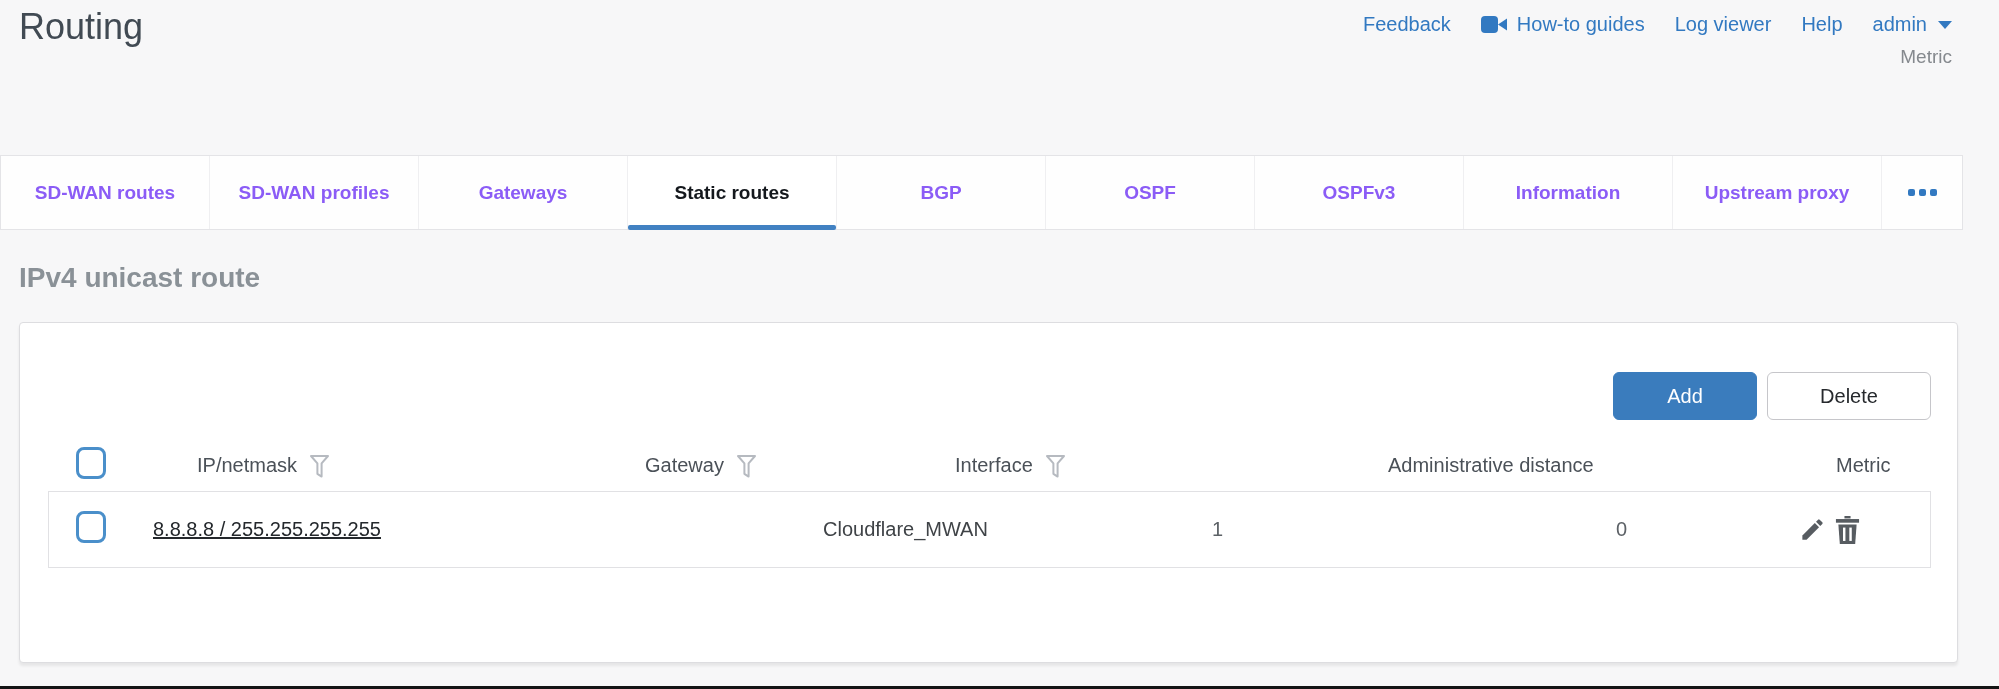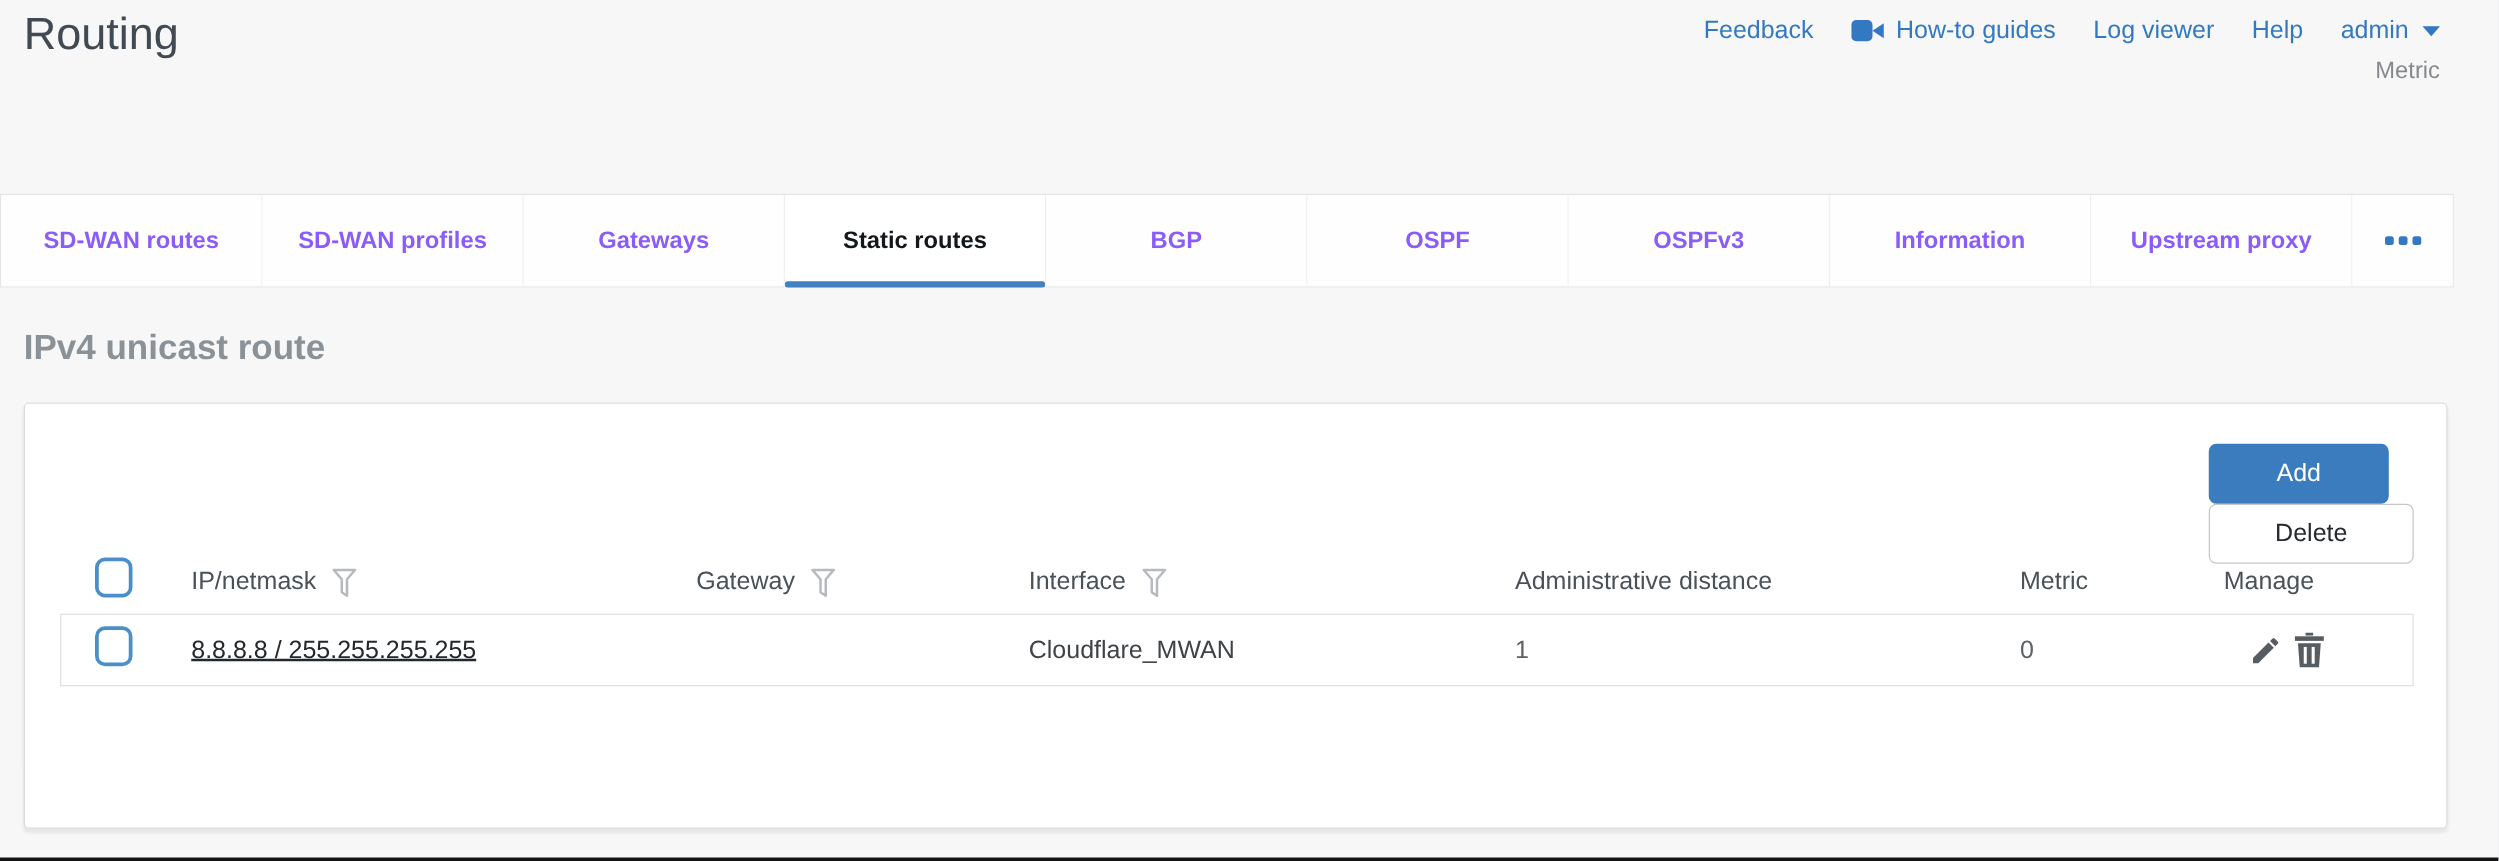--- a/index.html
+++ b/index.html
@@ -118,24 +118,24 @@
     top: 322px;
     width: 1939px;
     height: 341px;
     background: #ffffff;
     border: 1px solid #dddde0;
     border-radius: 4px;
     box-shadow: 0 3px 3px rgba(0,0,0,0.07);
   }
   .actions {
     position: absolute;
-    top: 32px;
+    top: 49px;
     right: 26px;
     display: flex;
-    flex-direction: column;
+    gap: 10px;
   }
   .btn {
     height: 48px;
     font-size: 20px;
     font-family: inherit;
     border-radius: 6px;
     cursor: pointer;
   }
   .btn-add {
     width: 144px;
@@ -158,40 +158,41 @@
   }
 
   .thead {
     position: absolute;
     left: 56px;
     right: 20px;
     top: 120px;
     height: 44px;
     font-size: 20px;
     color: #4b5158;
+    gap: 44px;
   }
   .th { display: flex; align-items: center; }
   .funnel { margin-left: 12px; margin-top: 4px; cursor: pointer; }
 
   .checkbox {
     width: 30px;
     height: 32px;
     border: 3px solid #4a8fca;
     border-radius: 8px;
     background: #ffffff;
     display: inline-block;
     cursor: pointer;
   }
 
   .trow {
     position: absolute;
     left: 28px;
     top: 168px;
     width: 1883px;
-    height: 58px;
+    height: 77px;
     border: 1px solid #e1e1e4;
     background: #ffffff;
   }
   .trow .cols {
     height: 100%;
     padding-left: 27px;
     font-size: 20px;
     color: #3f4347;
   }
   .ip-link {

